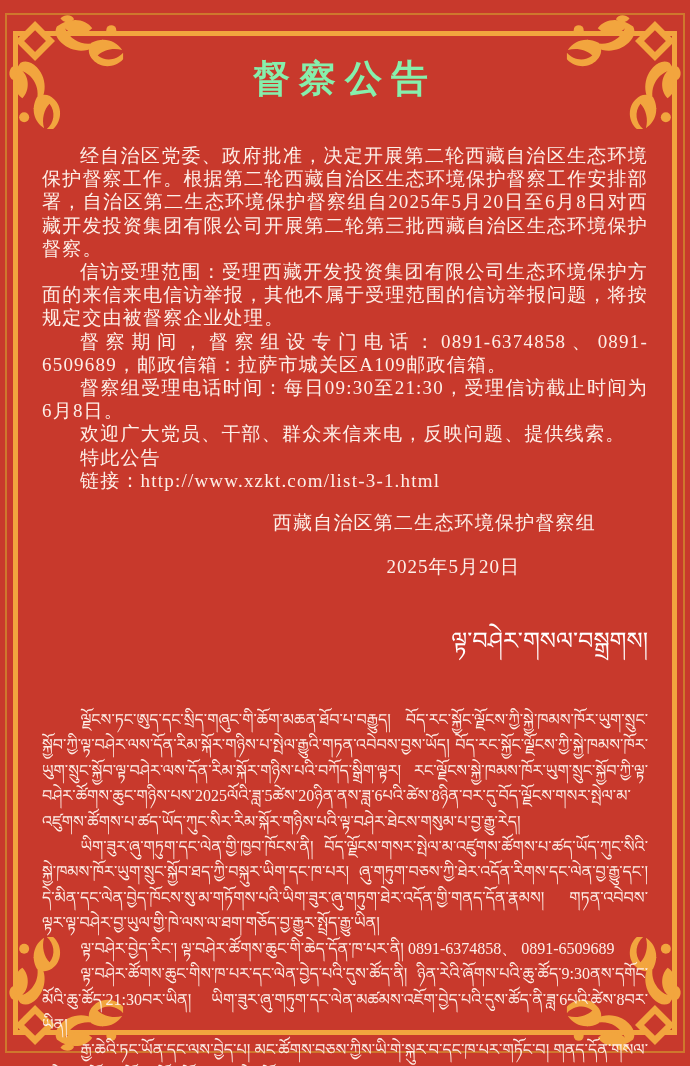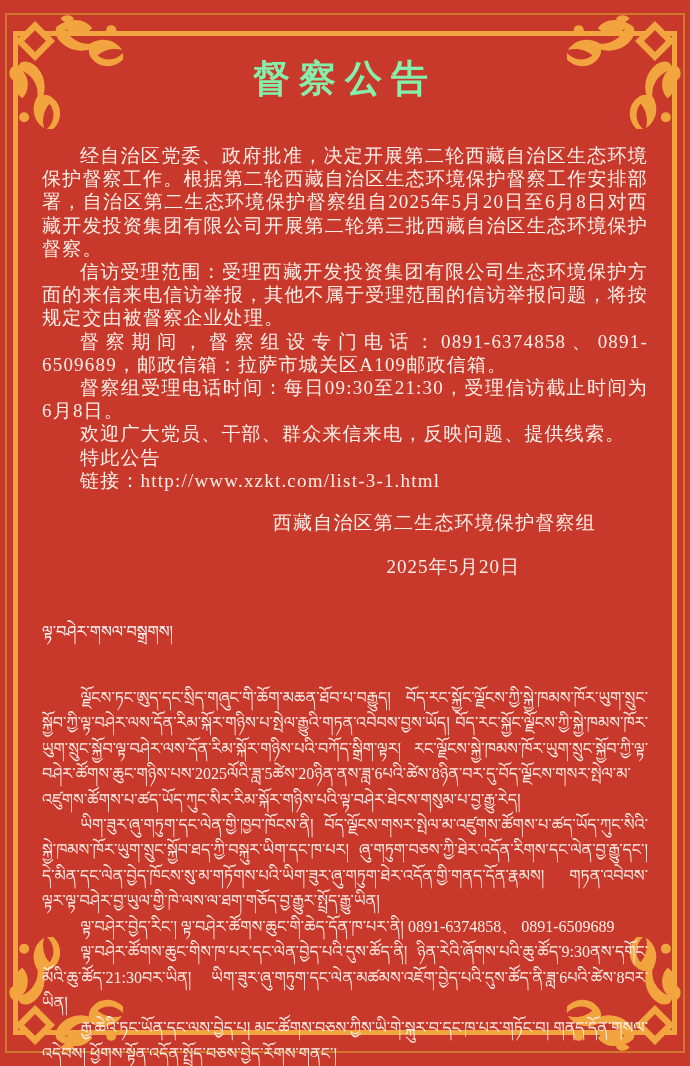--- a/index.html
+++ b/index.html
@@ -29,22 +29,22 @@
   .zh-body{margin-top:40px;}
   .zh-body p{
     margin:0;font-size:19px;line-height:23.2px;letter-spacing:1.2px;
     text-align:justify;text-indent:2em;
   }
   .sig{font-size:19px;letter-spacing:1.2px;text-align:right;}
   .sig-zh{margin-top:18px;padding-right:52px;}
   .date-zh{margin-top:18px;padding-right:128px;font-size:19px;text-align:right;letter-spacing:1px;}
 
   .title-bo{
-    margin:34px 0 0 0;text-align:left;color:#ffffff;
-    font-size:16px;font-weight:normal;
+    margin:34px 0 0 0;text-align:right;color:#ffffff;
+    font-size:24px;font-weight:normal;
   }
   .bo-body{margin-top:26px;}
   .bo-body p{
     margin:0;font-size:16px;line-height:25.4px;
     text-align:justify;text-indent:2.4em;
   }
 
   .url-text{text-indent:0;}
 </style>
 </head>

